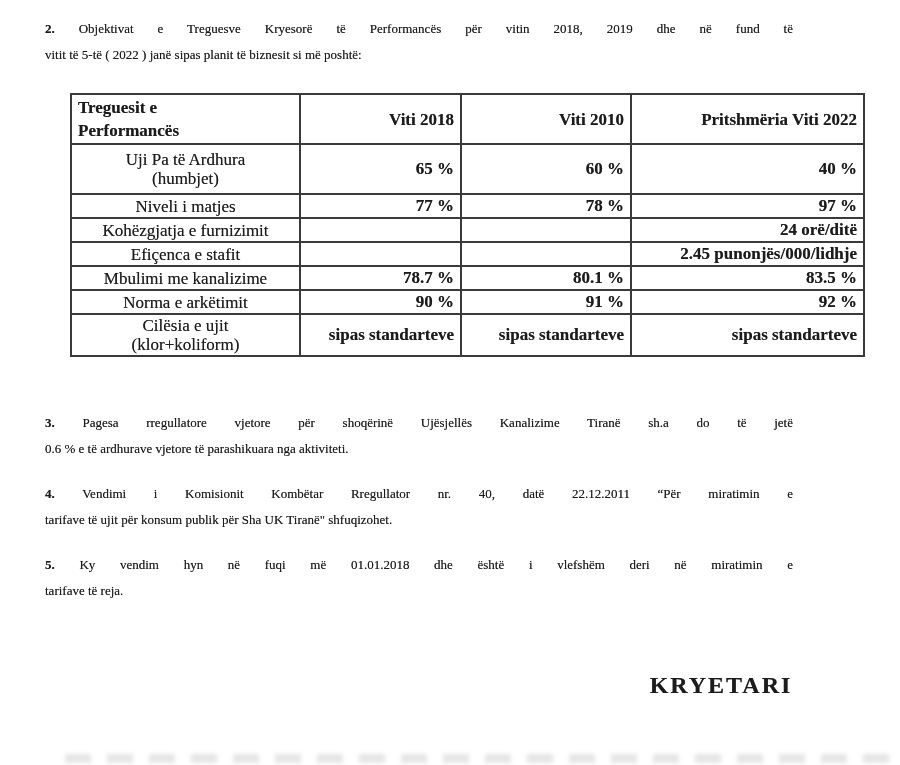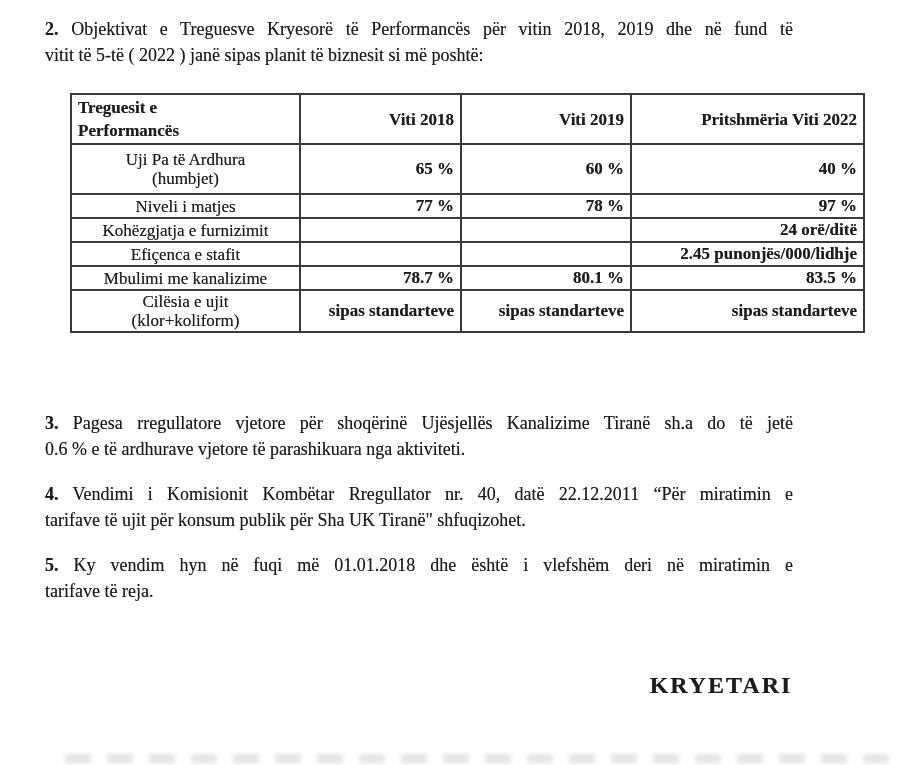--- a/index.html
+++ b/index.html
@@ -3,21 +3,21 @@
 <meta charset="utf-8">
 <style>
   html,body{margin:0;padding:0;background:#ffffff;}
   body{width:900px;height:765px;overflow:hidden;}
   .page{
     position:relative;width:900px;height:765px;background:#ffffff;
     font-family:"Liberation Serif","DejaVu Serif",serif;
     color:#1c1c1c;
     text-shadow:0 0 .5px rgba(40,40,40,.65);
   }
-  .para{position:absolute;left:45px;width:748px;font-size:18px;line-height:26px;}
+  .para{position:absolute;left:45px;width:748px;font-size:13px;line-height:26px;}
   .line{width:100%;}
   .line.just{text-align:justify;text-align-last:justify;}
   .num{font-weight:bold;}
   table.kpi{
     position:absolute;left:38px;top:93px;
     border-collapse:collapse;table-layout:fixed;
     font-size:17px;color:#1c1c1c;margin-left:32px;
   }
   .kpi th,.kpi td{border:2px solid #3a3a3a;padding:1px 6px;vertical-align:middle;}
   .kpi th{font-weight:bold;text-align:right;white-space:pre-line;line-height:23px;}
@@ -48,21 +48,21 @@
       <col style="width:229px">
         <col style="width:161px">
         <col style="width:170px">
         <col style="width:233px">
     </colgroup>
     <tbody>
         <tr style="height:42px">
       <th class="lab">Treguesit e
 Performancës</th>
       <th>Viti 2018</th>
-      <th>Viti 2019</th>
+      <th>Viti 2010</th>
       <th>Pritshmëria Viti 2022</th>
     </tr>
     <tr style="height:50px">
       <td class="lab">Uji Pa të Ardhura
 (humbjet)</td>
       <td class="val">65 %</td>
       <td class="val">60 %</td>
       <td class="val">40 %</td>
     </tr>
     <tr style="height:22px">
@@ -81,20 +81,26 @@
       <td class="lab">Efiçenca e stafit</td>
       <td class="val"></td>
       <td class="val"></td>
       <td class="val">2.45 punonjës/000/lidhje</td>
     </tr>
     <tr style="height:22px">
       <td class="lab">Mbulimi me kanalizime</td>
       <td class="val">78.7 %</td>
       <td class="val">80.1 %</td>
       <td class="val">83.5 %</td>
+    </tr>
+    <tr style="height:22px">
+      <td class="lab">Norma e arkëtimit</td>
+      <td class="val">90 %</td>
+      <td class="val">91 %</td>
+      <td class="val">92 %</td>
     </tr>
     <tr style="height:42px">
       <td class="lab">Cilësia e ujit
 (klor+koliform)</td>
       <td class="val">sipas standarteve</td>
       <td class="val">sipas standarteve</td>
       <td class="val">sipas standarteve</td>
     </tr>
   </tbody>
     </table>

